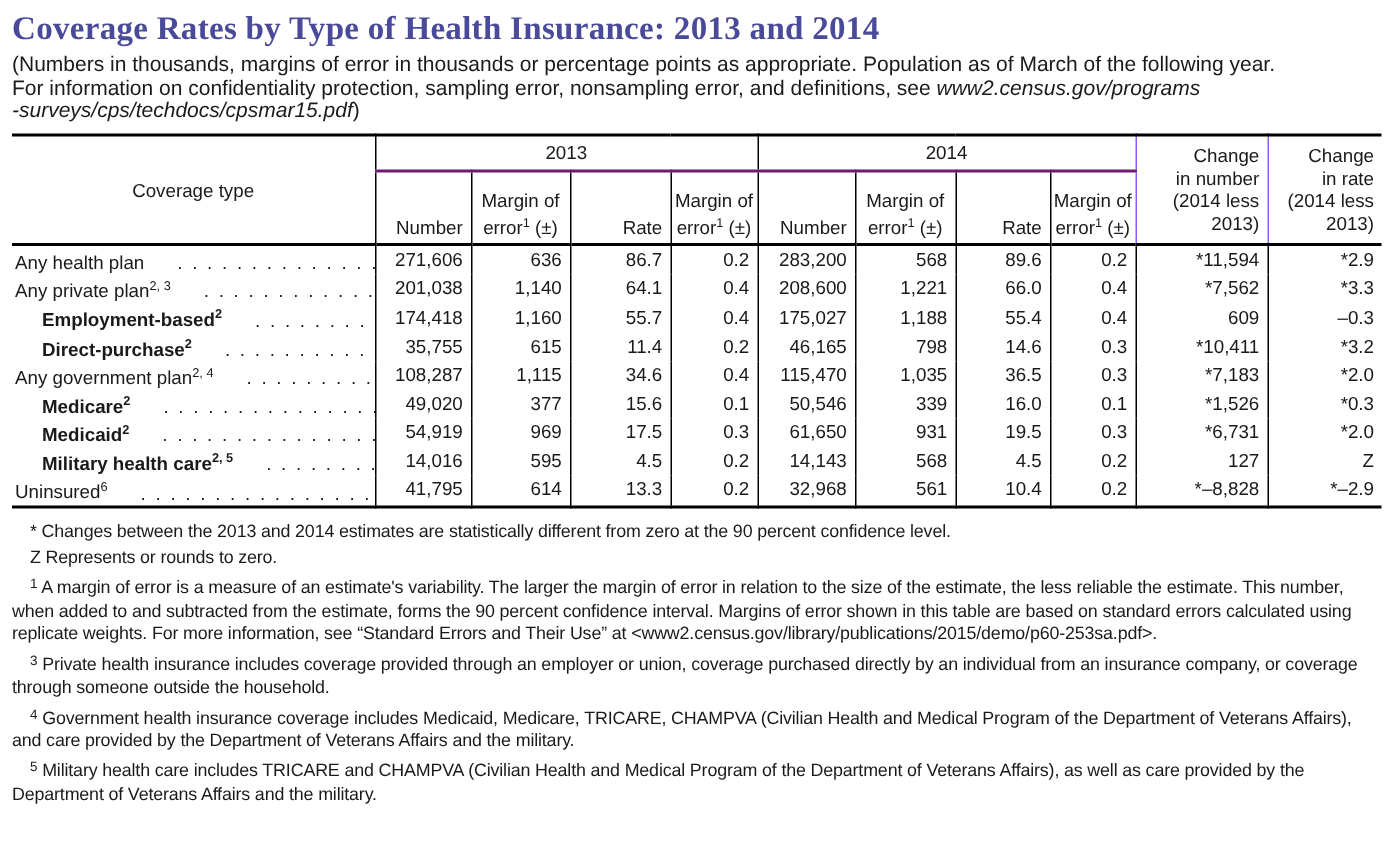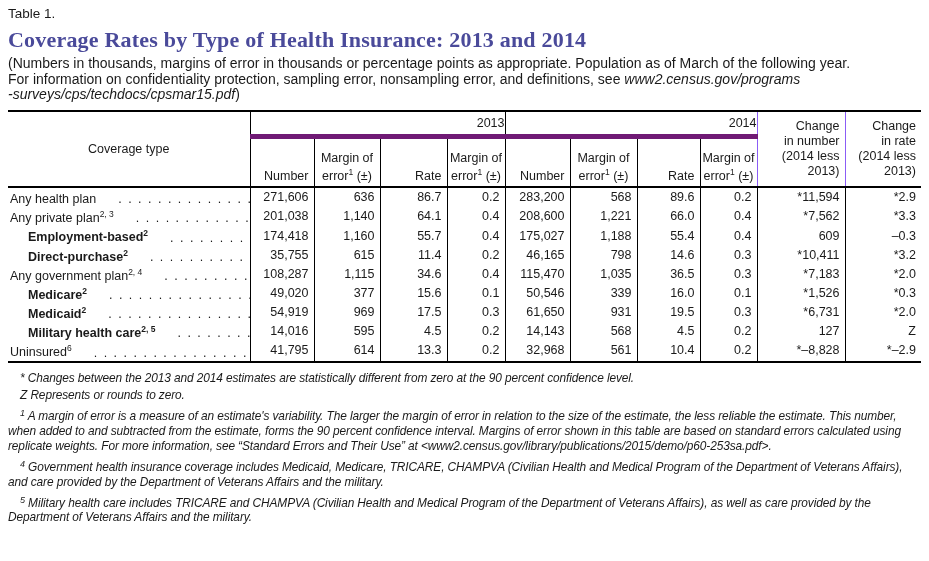--- a/index.html
+++ b/index.html
@@ -21,22 +21,22 @@
     border-collapse:collapse; table-layout:fixed; width:913px;
     border-top:2px solid #000; border-bottom:2px solid #000;
     font-size:12.5px;
   }
   th, td { padding:0; font-weight:normal; }
   .th-coverage {
     vertical-align:middle; text-align:center;
     border-right:1px solid #000; border-bottom:2px solid #000;
   }
   .th-year {
-    vertical-align:middle; text-align:right; height:22px;
-    border-left:1px solid #000; border-bottom:5px solid #701a75;
+    vertical-align:middle; text-align:center; height:22px;
+    border-left:1px solid #000; border-bottom:2px solid #701a75;
   }
   .th-sub {
     vertical-align:bottom; height:44px; padding-bottom:3px;
     border-left:1px solid #000; border-bottom:2px solid #000; line-height:14px;
   }
   .th-num  { text-align:right; padding-right:5px; }
   .th-margin { text-align:center; }
   .th-change {
     vertical-align:middle; text-align:right; padding-right:5px;
     white-space:pre-line; line-height:15px;
@@ -45,28 +45,27 @@
   sup { font-size:8.5px; }
 
   tbody td { border-left:1px solid #000; text-align:right; padding-right:5px; height:16px; line-height:15px; }
   td.lbl-cell { border-left:none; text-align:left; padding:0 0 0 2px; }
   .lbl-wrap { display:flex; align-items:baseline; overflow:hidden;gap:20px; }
   .lbl { white-space:nowrap; }
   .indent .lbl { padding-left:18px;font-weight:bold; }
   .dots { flex:1; overflow:hidden; white-space:nowrap; letter-spacing:1.5px; padding:0 1px 0 2px; }
 
   .footnotes { margin-top:8px; font-size:11.9px; line-height:15.3px; letter-spacing:-0.1px; }
-  .fn { margin:0 0 2.5px 0; text-indent:12px;font-style:italic; }
+  .fn { margin:0 0 2.5px 0; text-indent:12px; }
   .fn-marker.is-sup { font-size:9px; vertical-align:3.5px; }
 </style>
 </head>
 <body>
 
 <div class="page">
-  <div class="table-label">Table 1.</div>
   <h1 class="title">Coverage Rates by Type of Health Insurance: 2013 and 2014</h1>
   <p class="subtitle"><span>(Numbers in thousands, margins of error in thousands or percentage points as appropriate. Population as of March of the following year.
 For information on confidentiality protection, sampling error, nonsampling error, and definitions, see </span><em>www2.census.gov/programs</em><br><em>-surveys/cps/techdocs/cpsmar15.pdf</em><span>)</span></p>
 
   <table class="data">
     <colgroup>
       <col style="width:242px">
         <col style="width:64px">
         <col style="width:66px">
         <col style="width:67px">
@@ -278,19 +277,20 @@
   </table>
 
   <div class="footnotes" id="footnotes">
   <p class="fn"><span class="fn-marker">*</span><span class="fn-text"> Changes between the 2013 and 2014 estimates are statistically different from zero at the 90 percent confidence level.</span></p>
 
   <p class="fn"><span class="fn-marker">Z</span><span class="fn-text"> Represents or rounds to zero.</span></p>
 
   <p class="fn"><span class="fn-marker is-sup">1</span><span class="fn-text"> A margin of error is a measure of an estimate's variability. The larger the margin of error in relation to the size of the estimate, the less reliable the estimate. This number, when added to and subtracted from the estimate, forms the 90 percent confidence interval. Margins of error shown in this table are based on standard errors calculated using replicate weights. For more information, see “Standard Errors and Their Use” at &lt;www2.census.gov/library/publications/2015/demo/p60-253sa.pdf&gt;.</span></p>
 
 
+  <p class="fn"><span class="fn-marker is-sup">3</span><span class="fn-text"> Private health insurance includes coverage provided through an employer or union, coverage purchased directly by an individual from an insurance company, or coverage through someone outside the household.</span></p>
 
   <p class="fn"><span class="fn-marker is-sup">4</span><span class="fn-text"> Government health insurance coverage includes Medicaid, Medicare, TRICARE, CHAMPVA (Civilian Health and Medical Program of the Department of Veterans Affairs), and care provided by the Department of Veterans Affairs and the military.</span></p>
 
   <p class="fn"><span class="fn-marker is-sup">5</span><span class="fn-text"> Military health care includes TRICARE and CHAMPVA (Civilian Health and Medical Program of the Department of Veterans Affairs), as well as care provided by the Department of Veterans Affairs and the military.</span></p>
 
 </div>
 </div>
 
 </body></html>

